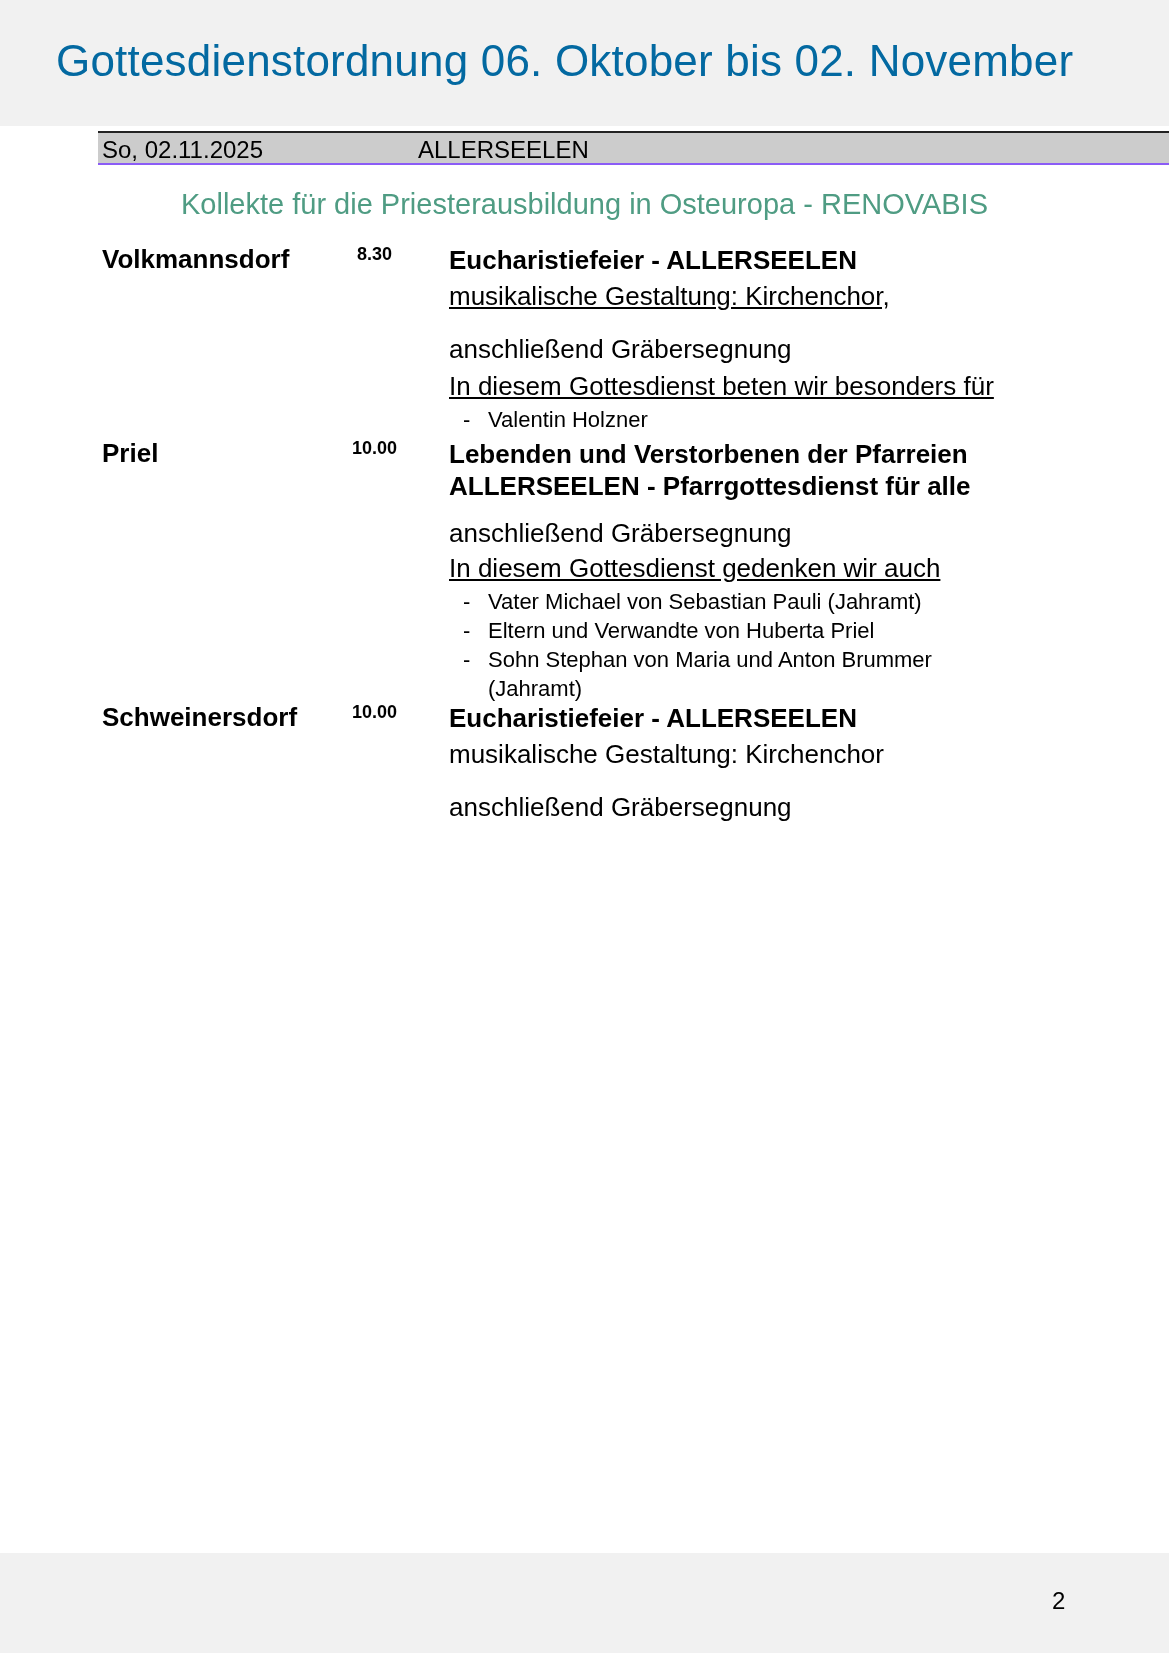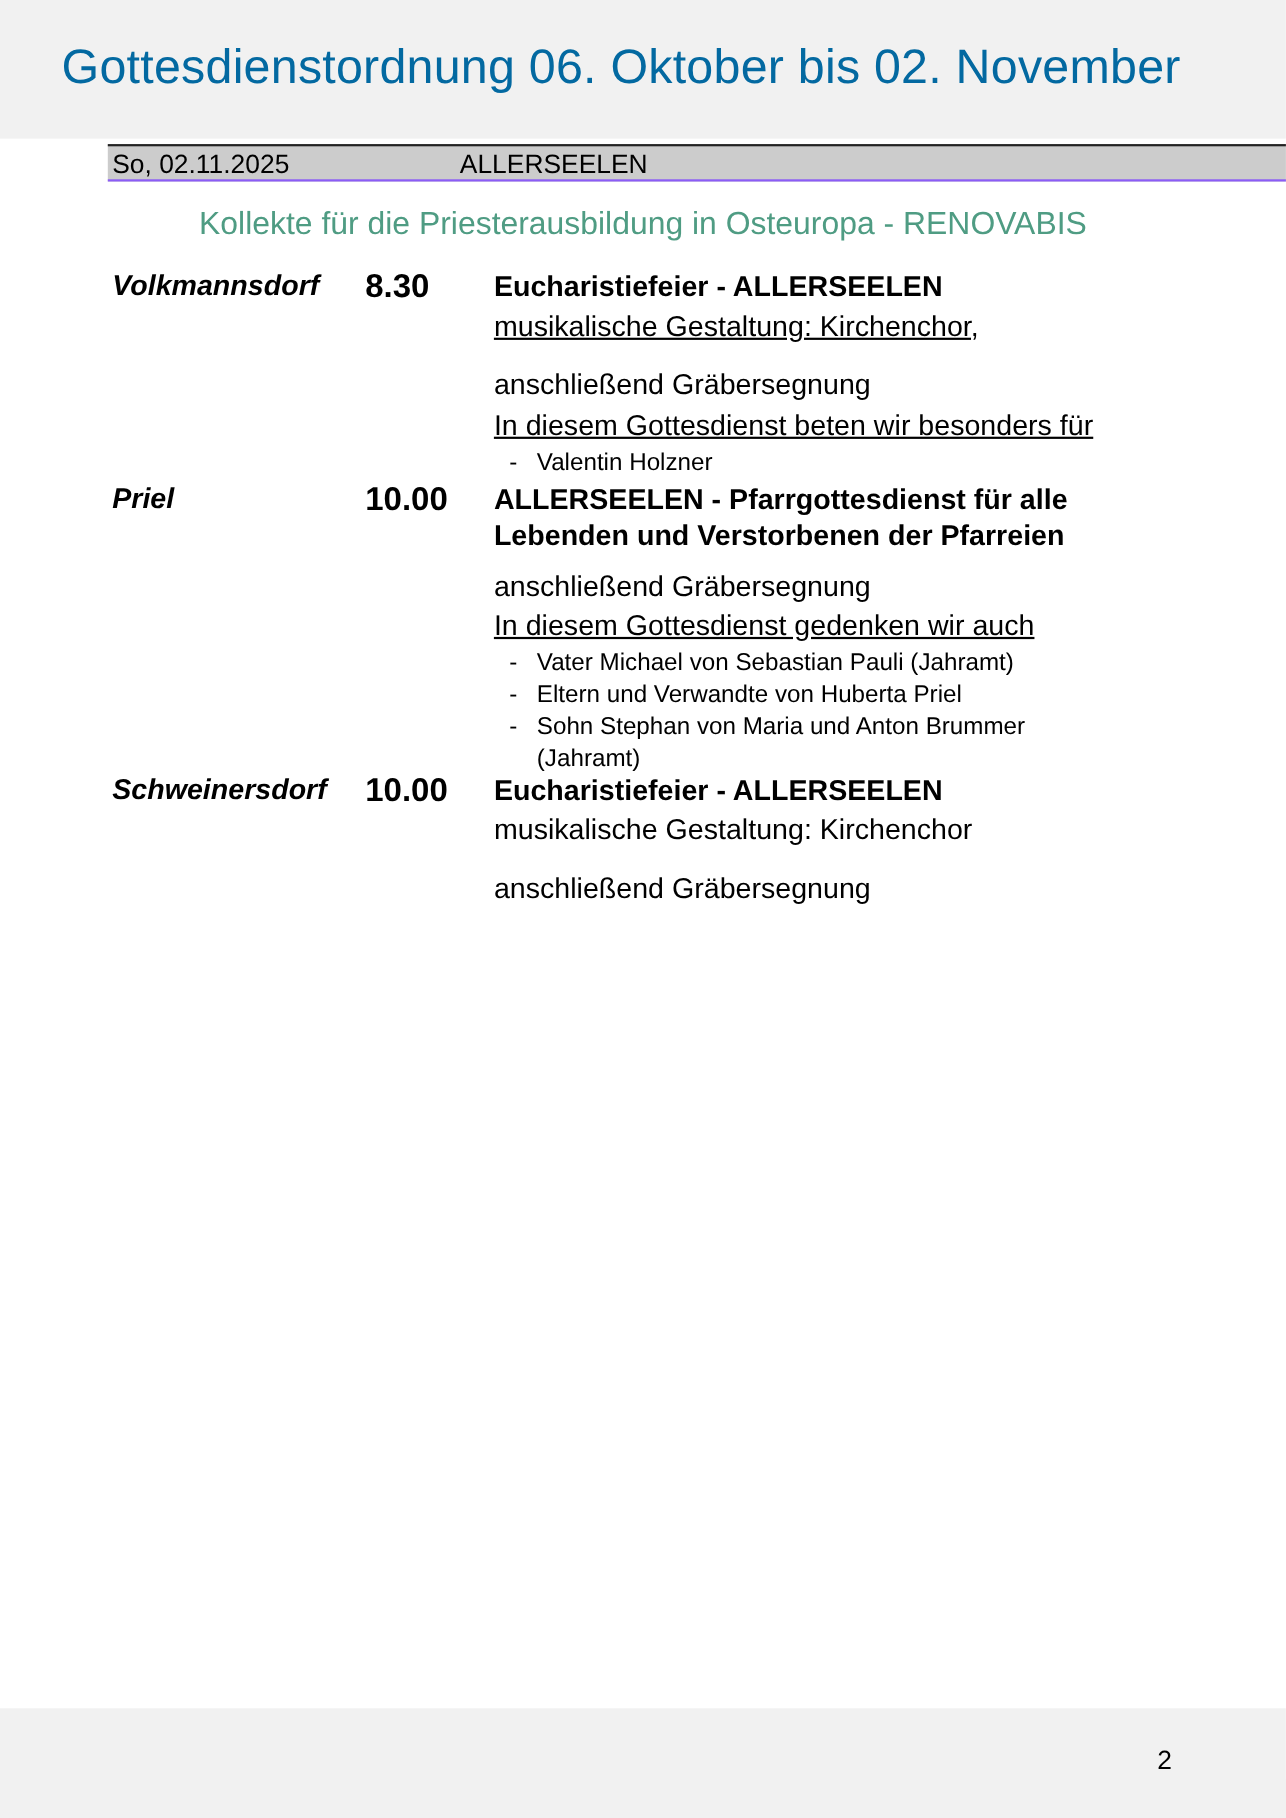--- a/index.html
+++ b/index.html
@@ -4,22 +4,22 @@
 <style>
   html, body { margin:0; padding:0; }
   body { width:1169px; height:1653px; position:relative; background:#ffffff; font-family:"Liberation Sans", sans-serif; color:#000; overflow:hidden; }
   .top-band { position:absolute; left:0; top:0; width:1169px; height:126px; background:#f1f1f1; }
   .page-title { position:absolute; left:56px; top:36px; font-size:44px; color:#0369a1; white-space:nowrap; letter-spacing:0.2px; }
   .day-header { position:absolute; left:98px; top:131px; width:1085px; height:34px; background:#cccccc; border-top:2px solid #222; border-bottom:2px solid #8b5cf6; box-sizing:border-box; font-size:24px; }
   .day-date { position:absolute; left:4px; top:3px; }
   .day-name { position:absolute; left:320px; top:3px; }
   .collection { position:absolute; left:0; width:1169px; top:188px; text-align:center; font-size:29px; color:#4f9c83; }
   .entry { position:absolute; left:102px; width:970px; }
-  .place { position:absolute; left:0; top:0; font-size:26px; font-weight:bold;font-style:italic; }
-  .time { position:absolute; left:230px; width:85px; text-align:left; top:0; font-size:30px; font-weight:bold; }
+  .place { position:absolute; left:0; top:0; font-size:26px; font-weight:bold; }
+  .time { position:absolute; left:230px; width:85px; text-align:center; top:0; font-size:18px; font-weight:bold; }
   .details { position:absolute; left:347px; top:0; width:600px; font-size:26px; }
   .bold-line { font-weight:bold; line-height:32px; }
   .line { line-height:37px;margin-top:16px; }
   .ul-line { text-decoration:underline; line-height:37px; }
   .list { margin:0; padding:0; list-style:none; font-size:22px; }
   .list li { position:relative; padding-left:39px; line-height:29px; }
   .list li .dash { position:absolute; left:14px; top:0; }
   .footer-band { position:absolute; left:0; top:1553px; width:1169px; height:100px; background:#f1f1f1; }
   .page-number { position:absolute; left:1052px; top:1587px; font-size:24px; }
 </style>
@@ -48,22 +48,22 @@
     <ul class="list">
       <li><span class="dash">-</span><span>Valentin Holzner</span></li>
     </ul>
   </div>
 </div>
 
 <div class="entry" style="top:438px;">
   <div class="place">Priel</div>
   <div class="time">10.00</div>
   <div class="details">
+    <div class="bold-line">Lebenden und Verstorbenen der Pfarreien</div>
     <div class="bold-line">ALLERSEELEN - Pfarrgottesdienst für alle</div>
-    <div class="bold-line">Lebenden und Verstorbenen der Pfarreien</div>
     <div class="line" style="line-height:30px;">anschließend Gräbersegnung</div>
     <div class="ul-line" style="margin-top:2px;">In diesem Gottesdienst gedenken wir auch</div>
     <ul class="list">
       <li><span class="dash">-</span><span>Vater Michael von Sebastian Pauli (Jahramt)</span></li>
       <li><span class="dash">-</span><span>Eltern und Verwandte von Huberta Priel</span></li>
       <li style="width:530px;"><span class="dash">-</span><span>Sohn Stephan von Maria und Anton Brummer (Jahramt)</span></li>
     </ul>
   </div>
 </div>
 

